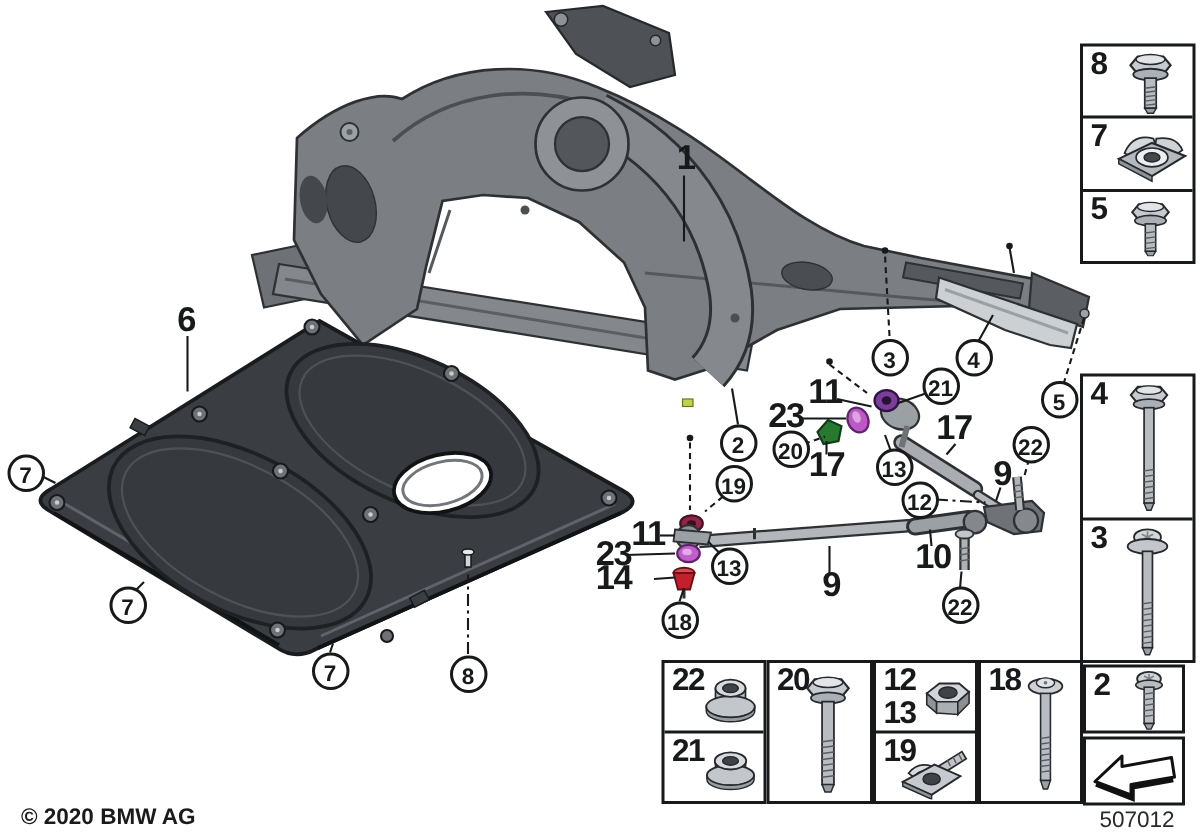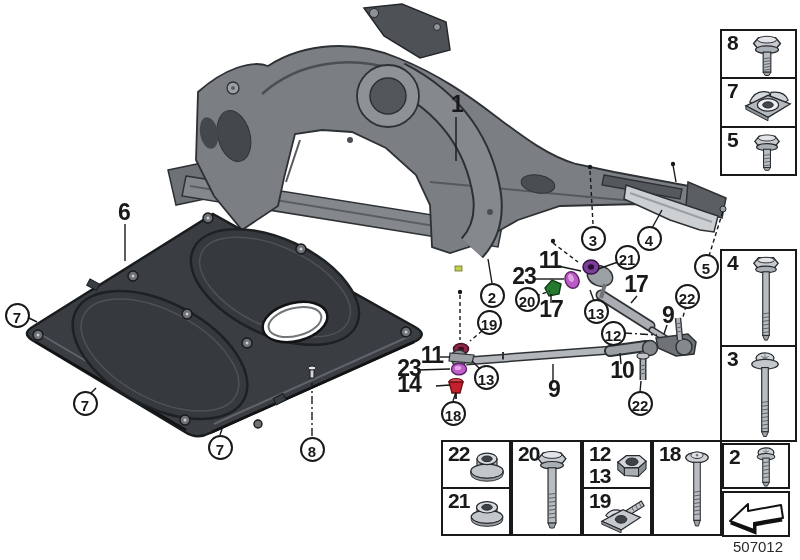--- a/index.html
+++ b/index.html
@@ -435,20 +435,21 @@
             <line x1="12.5" y1="58" x2="19.5" y2="57"></line>
             <line x1="12.5" y1="62" x2="19.5" y2="61"></line>
             <line x1="12.5" y1="66" x2="19.5" y2="65"></line>
             <line x1="12.5" y1="70" x2="19.5" y2="69"></line>
           </g>
       <path d="M12.5,76 L19.5,76 L17.5,82 L14.5,82 Z" fill="#9ba0a5" stroke="#26292d"></path>
     </svg>
   </div>
 </div>
 
+<div class="footer-copy">© 2020 BMW AG</div>
 <div class="footer-num">507012</div>
 
 <div id="labels-layer"></div>
 <div class="co" style="left: 580.5px; top: 225.5px;">3</div>
     <div class="co" style="left: 636.5px; top: 225.5px;">4</div>
     <div class="co" style="left: 693.5px; top: 253.5px;">5</div>
     <div class="co" style="left: 614.5px; top: 244.5px;">21</div>
     <div class="co" style="left: 479.5px; top: 282.5px;">2</div>
     <div class="co" style="left: 514.5px; top: 286.5px;">20</div>
     <div class="co" style="left: 674.5px; top: 283.5px;">22</div>

